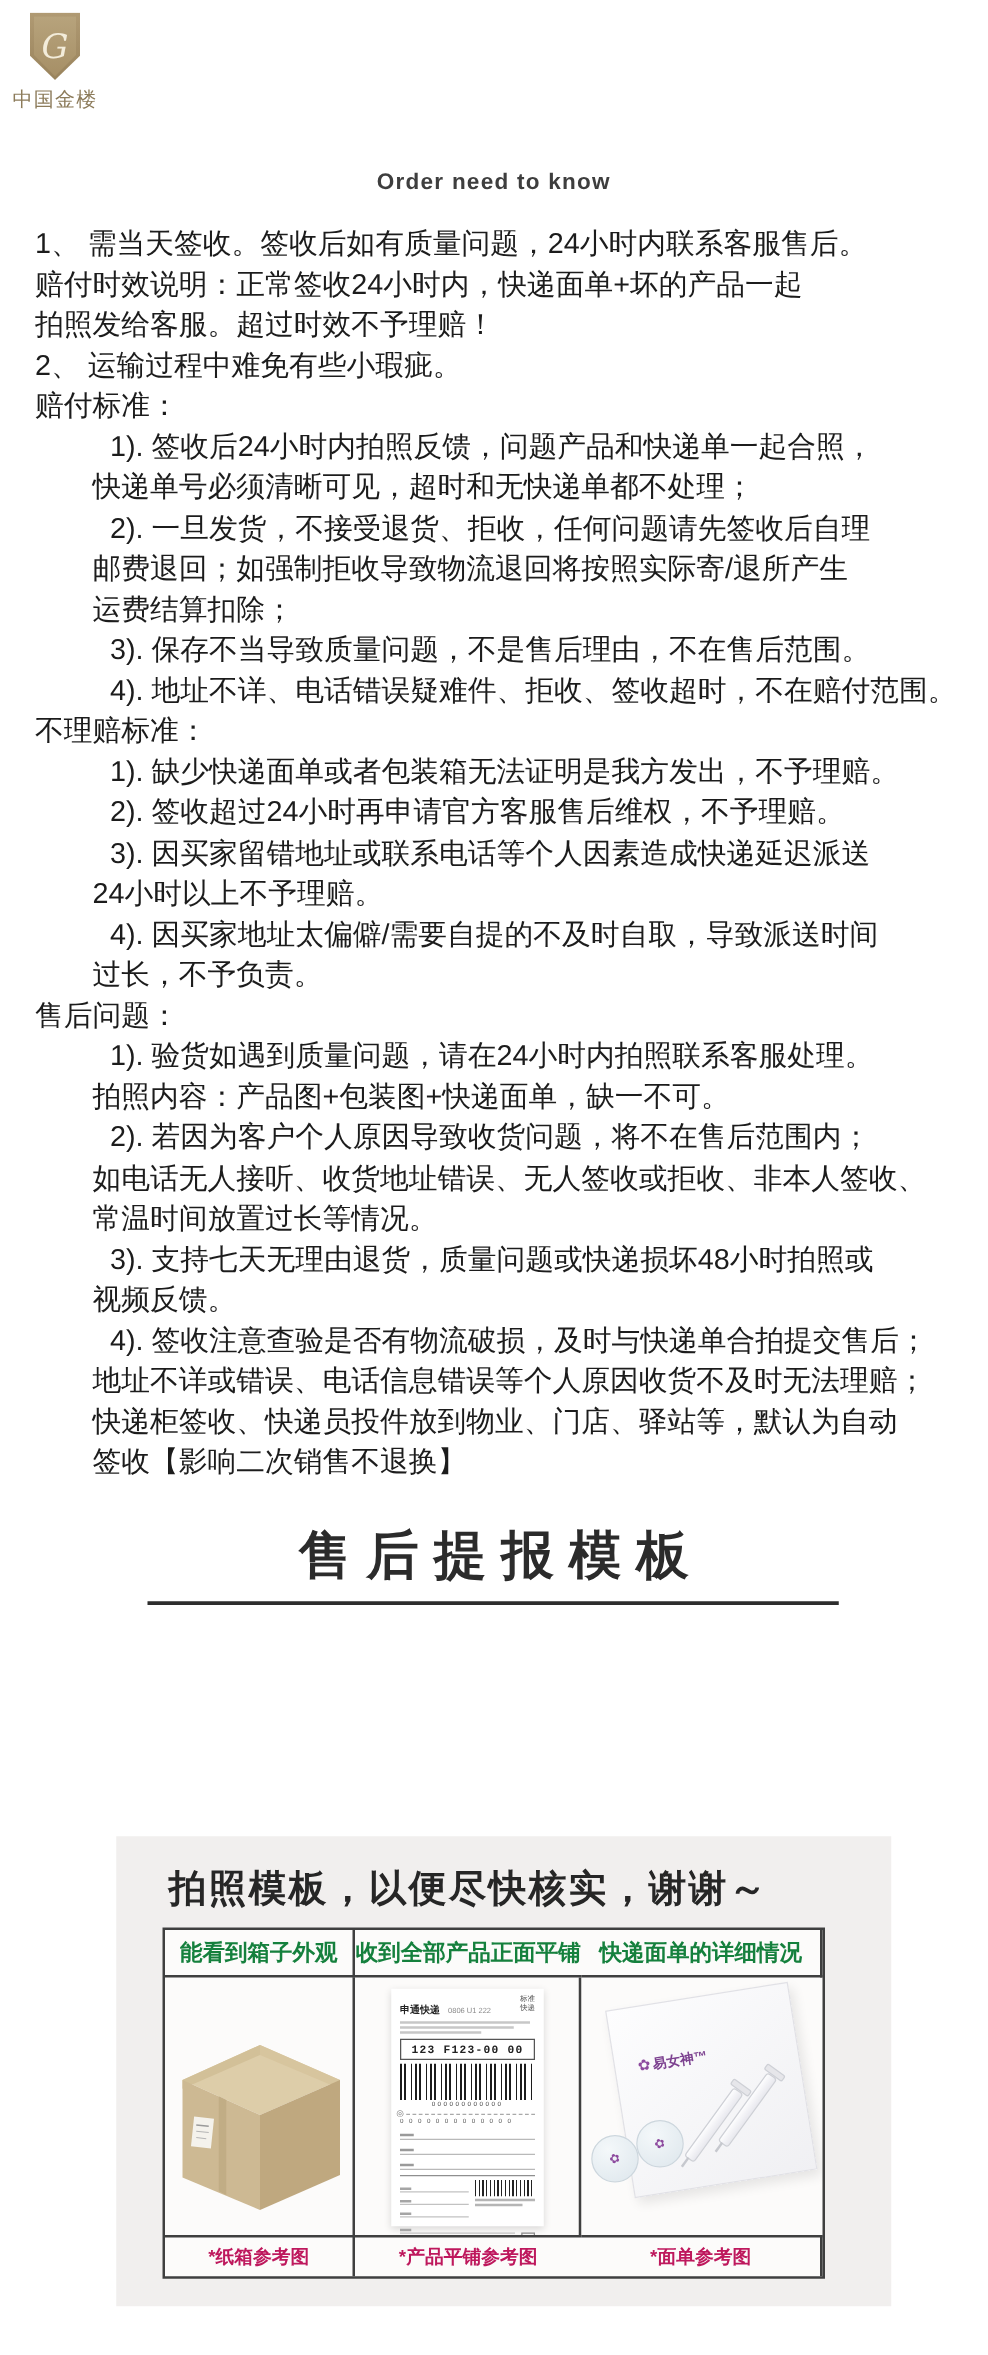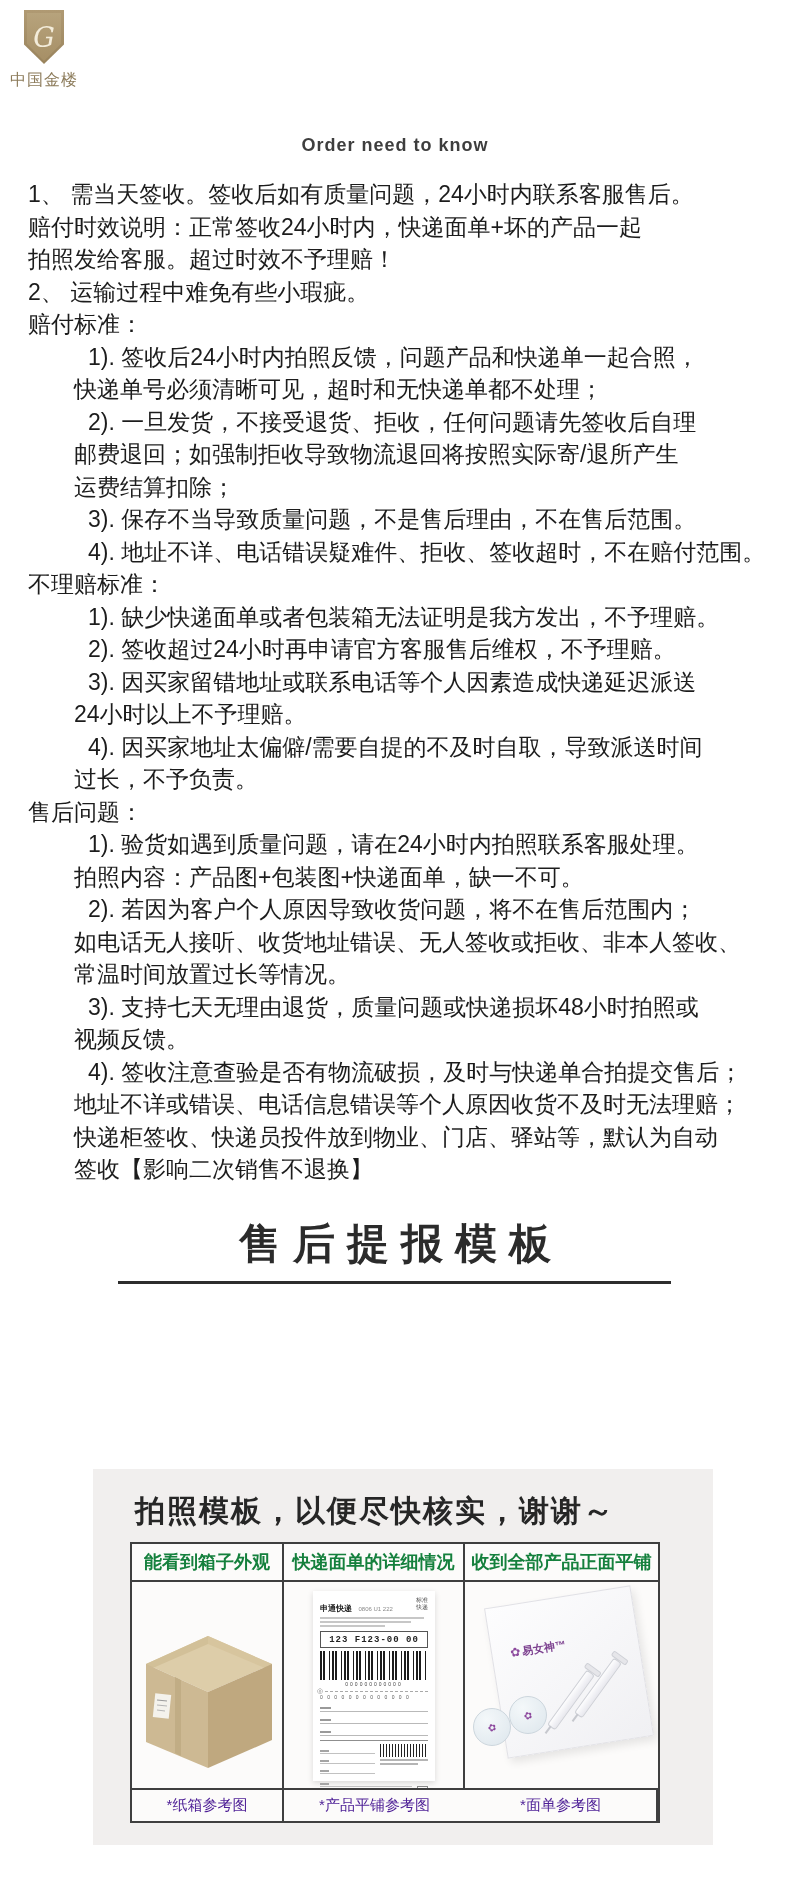--- a/index.html
+++ b/index.html
@@ -47,21 +47,21 @@
   
   .photo-card{position:absolute;left:93px;top:1469px;width:620px;height:376px;background:#f1efee;}
   .pc-title{position:absolute;left:0;top:22px;width:564px;text-align:center;
           font-size:30px;font-weight:bold;color:#262626;letter-spacing:2px;}
   .pc-table{position:absolute;left:37px;top:73px;width:530px;height:281px;box-sizing:border-box;
           border:2px solid #3f3f3f;background:#fcfbfa;
           display:grid;grid-template-columns:152px 181px 193px;grid-template-rows:38px 1fr 33px;}
   .cell{box-sizing:border-box;display:flex;align-items:center;justify-content:center;position:relative;}
   .c-r{border-right:2px solid #3f3f3f;}
   .th{border-bottom:2px solid #3f3f3f;font-size:18px;font-weight:bold;color:#15803d;white-space:nowrap;}
-  .cap{border-top:2px solid #3f3f3f;font-size:15px;font-weight:normal;color:#4c1d95;}
+  .cap{border-top:2px solid #3f3f3f;font-size:15px;font-weight:bold;color:#be185d;}
   .imgcell{overflow:hidden;}
 
   
   .box-svg{display:block;}
 
   
   .waybill{position:absolute;left:29px;top:9px;width:122px;height:190px;background:#ffffff;
           box-shadow:0 2px 6px rgba(0,0,0,.14);box-sizing:border-box;padding:6px 7px;}
   .wb-head{display:flex;justify-content:space-between;align-items:flex-start;}
   .wb-carrier{font-size:8px;font-weight:bold;color:#222;white-space:nowrap;}
@@ -156,22 +156,22 @@
 
   <div class="report-title">售后提报模板</div>
   <div class="report-hr"></div>
 
   <div class="photo-card">
     <div class="pc-title">拍照模板，以便尽快核实，谢谢～</div>
 
     <div class="pc-table">
 
       <div class="cell th c-r">能看到箱子外观</div>
+      <div class="cell th">收到全部产品正面平铺</div>
       <div class="cell th c-r">快递面单的详细情况</div>
-      <div class="cell th">收到全部产品正面平铺</div>
 
       <div class="cell imgcell c-r">
         <svg class="box-svg" width="150" height="190" viewBox="0 0 150 190">
           <polygon points="14,74 76,46 140,74 76,102" fill="#ddcda9"></polygon>
           <polygon points="14,74 76,46 76,54 14,81" fill="#d2c098"></polygon>
           <polygon points="76,46 140,74 140,81 76,54" fill="#d7c59e"></polygon>
           <polygon points="14,74 76,102 76,178 14,152" fill="#cdb993"></polygon>
           <polygon points="76,102 140,74 140,150 76,178" fill="#bfa87f"></polygon>
           <polygon points="43,87 49,90 49,166 43,163" fill="#c1ad85"></polygon>
           <rect x="22" y="104" width="16" height="24" fill="#f4f2ec" transform="rotate(6 30 116)"></rect>

